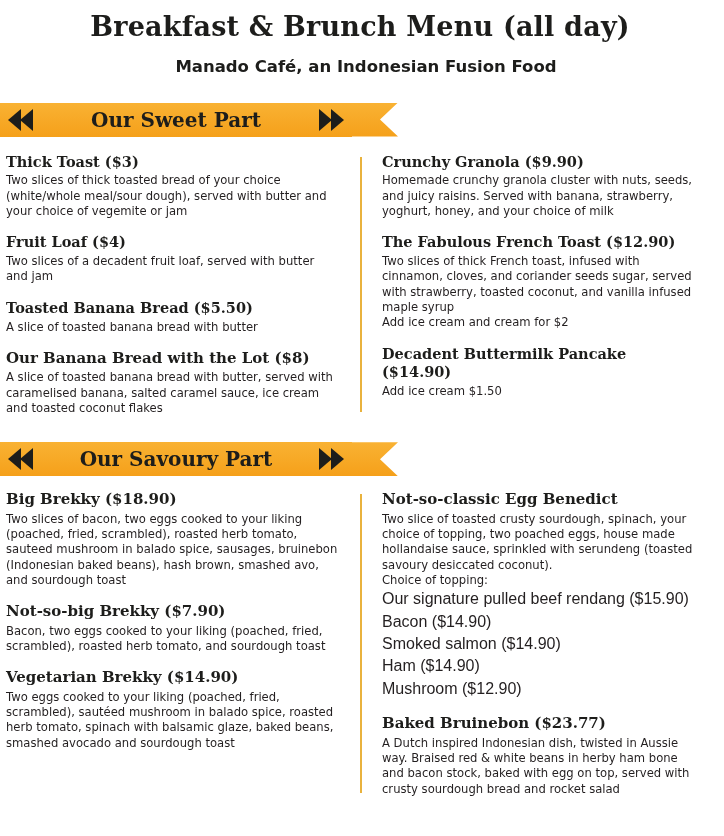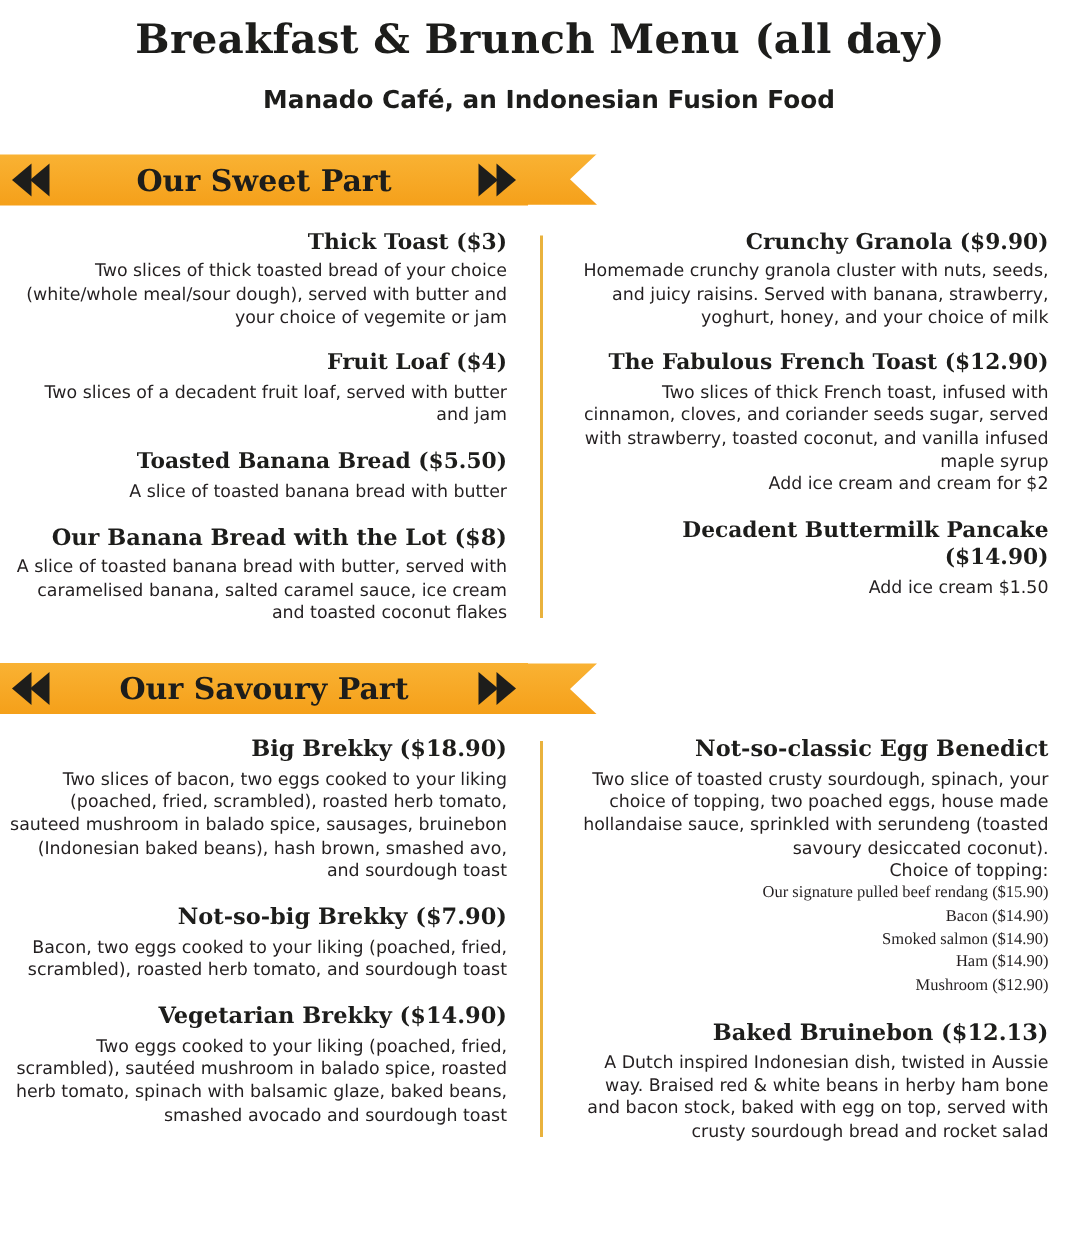--- a/index.html
+++ b/index.html
@@ -110,21 +110,21 @@
     background: #e9b23d;
   }
   .col {
     width: 50%;
     box-sizing: border-box;
     padding: 0 14px;
   }
   .col.left { padding-left: 6px; padding-right: 22px; }
   .col.right { padding-left: 22px; padding-right: 21px; }
 
-  .item { text-align: right; margin-bottom: 14px; }
+  .item { text-align: left; margin-bottom: 14px; }
   .item:last-child { margin-bottom: 0; }
   .item-name {
     font-family: "DejaVu Serif", serif;
     font-size: 14.5px;
     font-weight: bold;
     color: #1d1d1b;
     line-height: 1.3;
     margin-bottom: 2px;
   }
   .item-desc {
@@ -134,22 +134,22 @@
     color: #231f20;
   }
   .item-extra {
     font-family: "DejaVu Sans", sans-serif;
     font-size: 11.6px;
     line-height: 1.32;
     color: #231f20;
   }
   .savoury-cols { margin-top: 8px; }
   .opt-list {
-    font-family: Liberation Serif, serif;
-    font-size: 11px;
+    font-family: Liberation Sans, sans-serif;
+    font-size: 16px;
     line-height: 1.4;
   }
   .big-name { font-size: 15px; }
 </style>
 </head>
 <body>
 
 <div class="page">
 
   <div class="header">
@@ -254,20 +254,20 @@
         <div class="opt-list">
           <div>Our signature pulled beef rendang ($15.90)</div>
           <div>Bacon ($14.90)</div>
           <div>Smoked salmon ($14.90)</div>
           <div>Ham ($14.90)</div>
           <div>Mushroom ($12.90)</div>
         </div>
       </div>
 
       <div class="item">
-        <div class="item-name big-name">Baked Bruinebon ($12.13)</div>
+        <div class="item-name big-name">Baked Bruinebon ($23.77)</div>
         <div class="item-desc">A Dutch inspired Indonesian dish, twisted in Aussie way. Braised red &amp; white beans in herby ham bone and bacon stock, baked with egg on top, served with crusty sourdough bread and rocket salad</div>
       </div>
 
     </div>
   </div>
 
 </div>
 
 </body></html>

